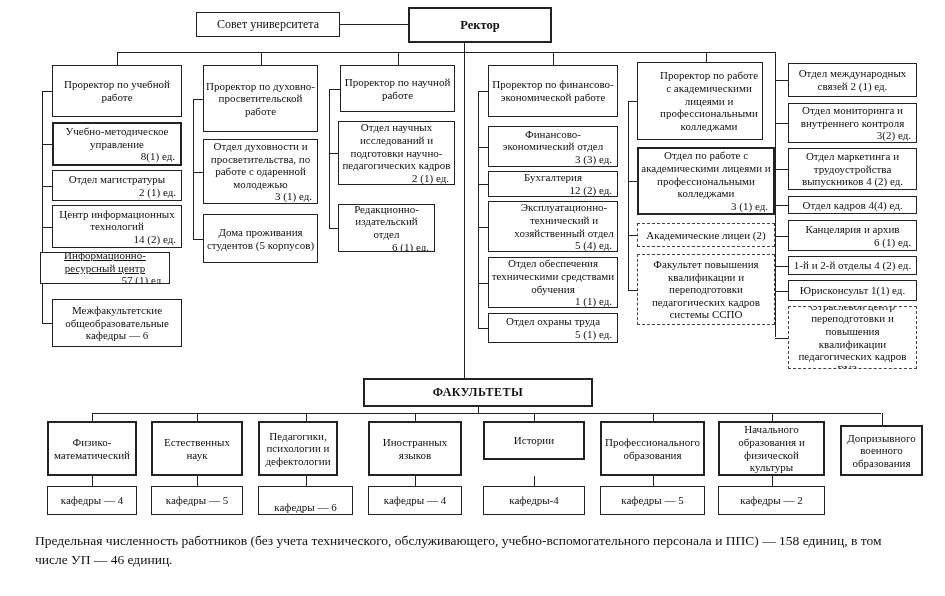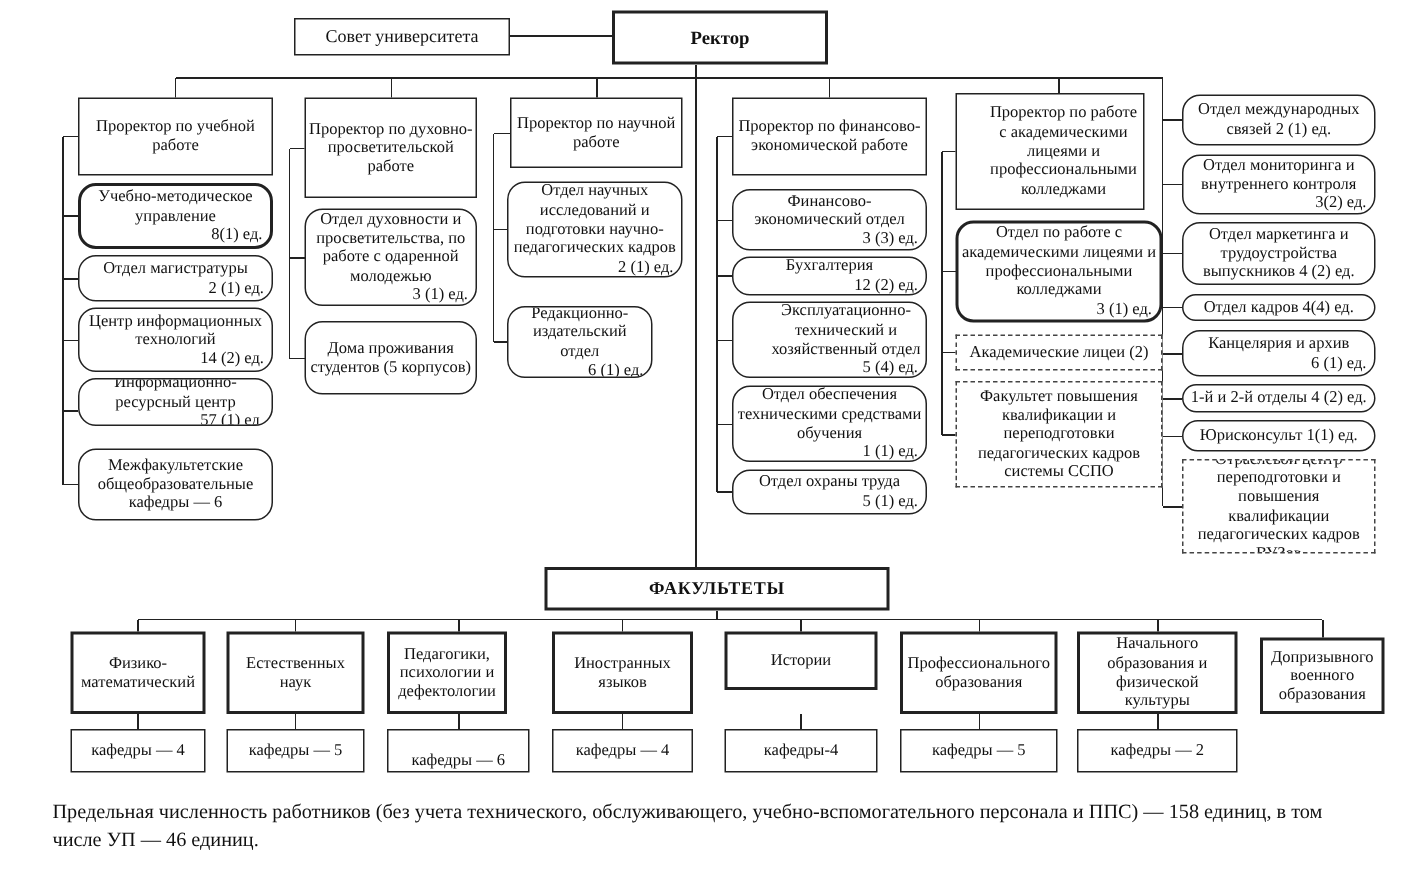--- a/index.html
+++ b/index.html
@@ -4,21 +4,21 @@
 <style>
   html,body{margin:0;padding:0;background:#fff;}
   .stage{position:relative;width:945px;height:596px;background:#fff;overflow:hidden;
          font-family:"Liberation Serif","DejaVu Serif",serif;color:#111;}
   svg.wires{position:absolute;left:0;top:0;}
   .box{position:absolute;box-sizing:border-box;background:#fff;border:1px solid #222;
        display:flex;flex-direction:column;justify-content:center;align-items:stretch;
        text-align:center;font-size:11px;line-height:1.15;padding:0 2px;overflow:hidden;}
   .box .t{width:100%;}
   .box .count{text-align:right;padding-right:3px;}
-  .unit{border-width:1.5px;border-radius:12px;}
+  .unit{border-width:1.5px;}
   .thickU{border-width:2px;}
   .dashed{border:1px dashed #444;}
   .head{border-width:1px;text-align:center;}
   .faculty{border-width:2px;}
   .dept{border-width:1px;}
   .b-council{left:196px;top:12px;width:144px;height:25px;font-size:12px;}
   .b-rector{left:408px;top:7px;width:144px;height:36px;border-width:2px;font-weight:bold;font-size:12.5px;}
   .b-fac{left:363px;top:378px;width:230px;height:29px;border-width:2px;font-weight:bold;font-size:12px;letter-spacing:0.5px;}
   .footer{position:absolute;left:35px;top:531px;width:878px;font-size:13.5px;line-height:1.42;text-align:left;}
 </style>
@@ -111,21 +111,21 @@
       <div class="count">8(1) ед.</div>
     </div>
     <div class="box unit" style="left: 52px; top: 170px; width: 130px; height: 31px;">
       <div class="t">Отдел магистратуры</div>
       <div class="count">2 (1) ед.</div>
     </div>
     <div class="box unit" style="left: 52px; top: 205px; width: 130px; height: 43px;">
       <div class="t">Центр информационных технологий</div>
       <div class="count">14 (2) ед.</div>
     </div>
-    <div class="box unit" style="left: 52px; top: 252px; width: 130px; height: 32px;">
+    <div class="box unit" style="left: 40px; top: 252px; width: 130px; height: 32px; text-decoration: underline;">
       <div class="t">Информационно-ресурсный центр</div>
       <div class="count">57 (1) ед.</div>
     </div>
     <div class="box unit" style="left: 52px; top: 299px; width: 130px; height: 48px;">
       <div class="t">Межфакультетские общеобразовательные кафедры — 6</div>
     </div>
     <div class="box head" style="left: 203px; top: 65px; width: 115px; height: 67px;">
       <div class="t">Проректор по духовно-просветительской работе</div>
     </div>
     <div class="box unit" style="left: 203px; top: 139px; width: 115px; height: 65px;">

